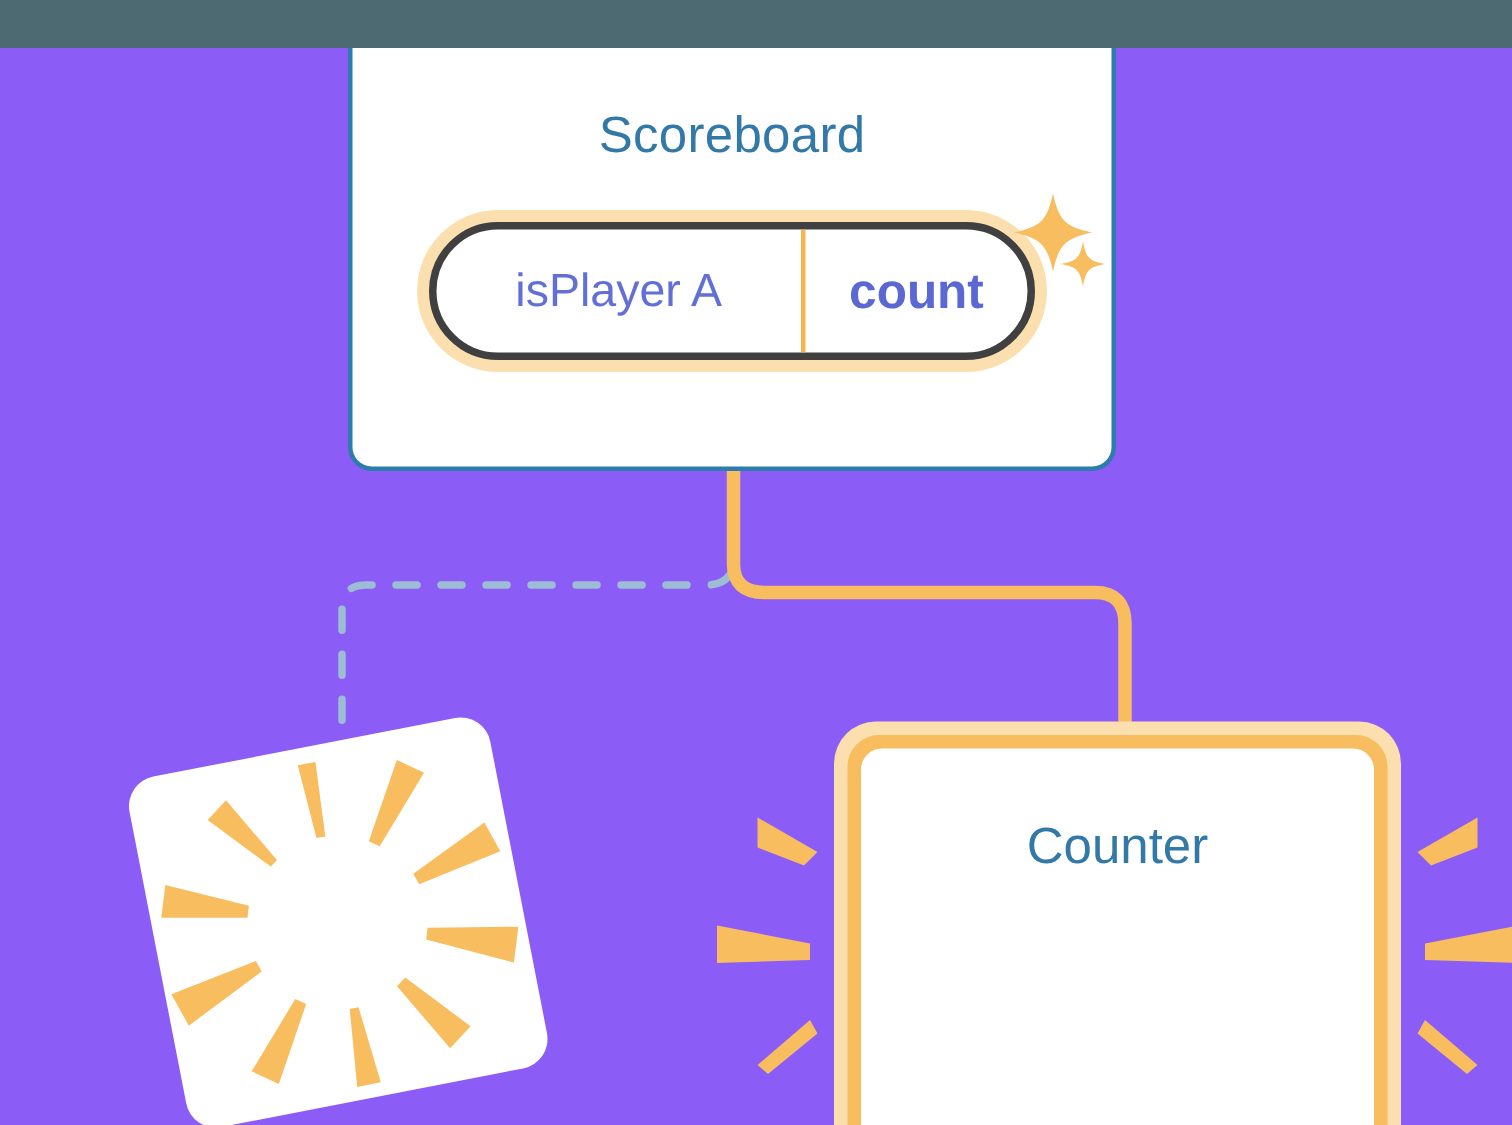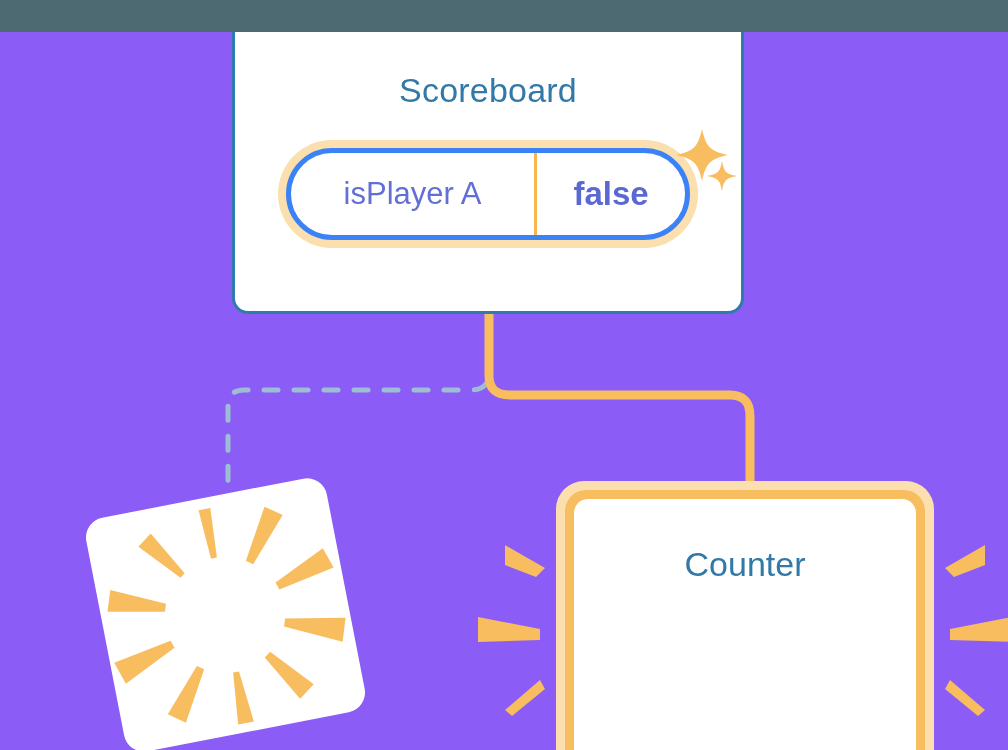--- a/index.html
+++ b/index.html
@@ -63,21 +63,21 @@
     background: #fbdfae;
     display: flex;
     align-items: center;
     justify-content: center;
     box-sizing: border-box;
   }
   .pill-hl {
     width: 404px;
     height: 92px;
     border-radius: 46px;
-    border: 5px solid #3b82f6;
+    border: 5px solid #404040;
     background: #ffffff;
     box-sizing: border-box;
     display: flex;
     align-items: stretch;
     overflow: hidden;
   }
   .pill-hl-key {
     flex: 0 0 246px;
     display: flex;
     align-items: center;
@@ -232,21 +232,21 @@
           </g>
       </g>
     </svg>
   </div>
 
   <div class="card-scoreboard">
     <div class="card-title-blue">Scoreboard</div>
     <div class="pill-hl-wrap">
       <div class="pill-hl">
         <div class="pill-hl-key">isPlayer A</div>
-        <div class="pill-hl-val">false</div>
+        <div class="pill-hl-val">count</div>
       </div>
     </div>
   </div>
 
   <div class="card-counter-outer">
     <div class="card-counter-mid">
       <div class="card-counter-inner">
         <div class="card-title-counter">Counter</div>
       </div>
     </div>

